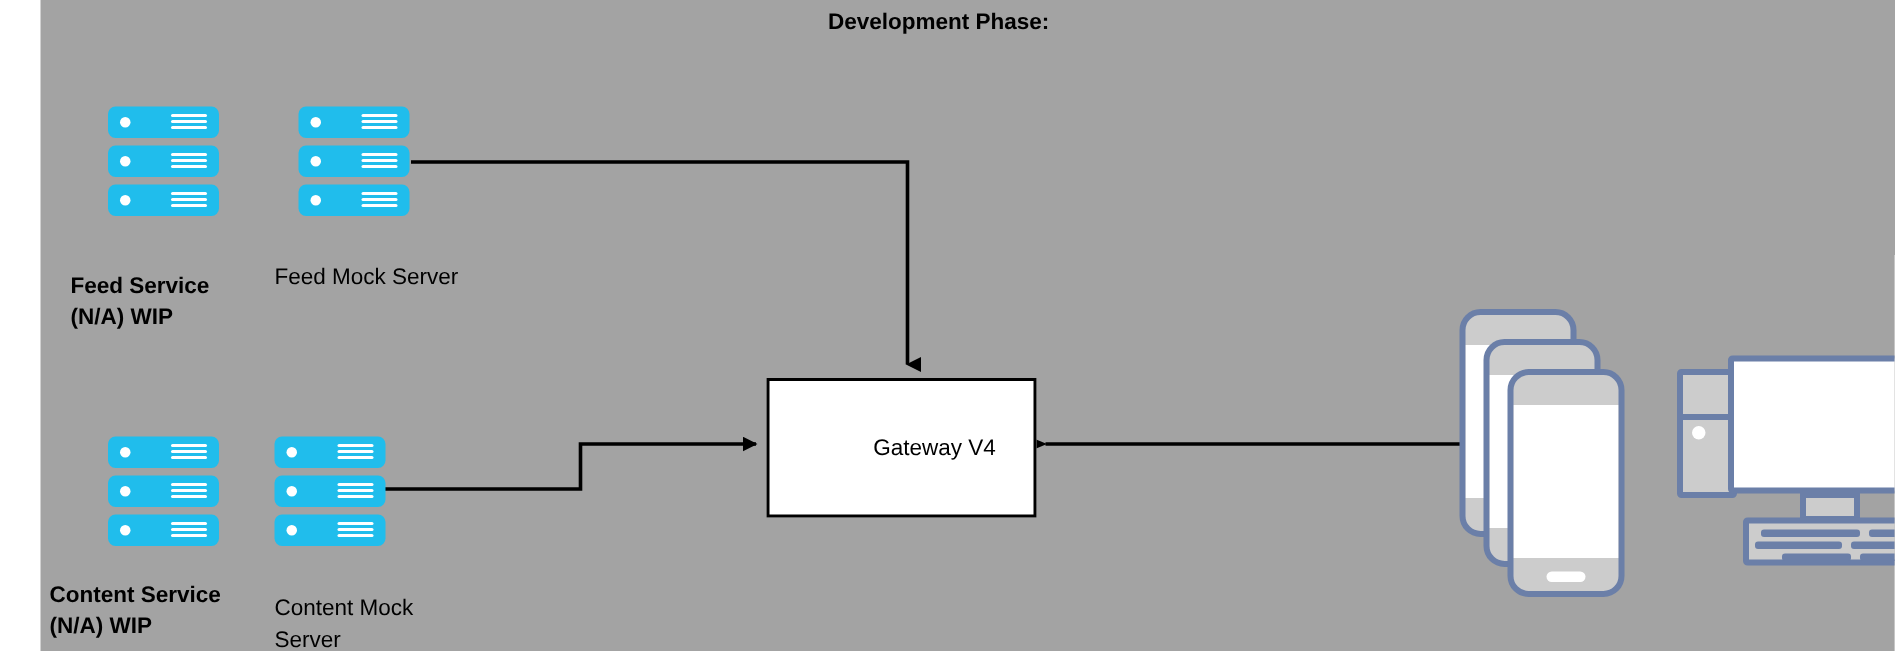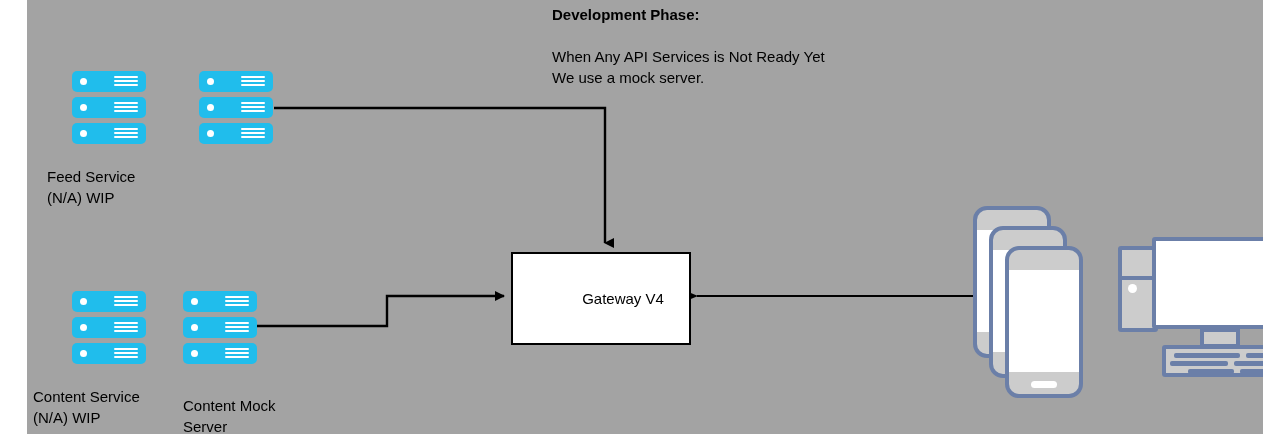--- a/index.html
+++ b/index.html
@@ -204,22 +204,20 @@
 
     <path d="M 247,108 L 578,108 L 578,243" fill="none" stroke="#000000" stroke-width="2.4" marker-end="url(#arrowDown)"></path>
 
     <path d="M 228,326 L 360,326 L 360,296 L 477,296" fill="none" stroke="#000000" stroke-width="2.4" marker-end="url(#arrowRight)"></path>
 
     <path d="M 957,296 L 670,296" fill="none" stroke="#000000" stroke-width="2.2" marker-end="url(#arrowLeft)"></path>
   </svg>
 
   <div class="abs note-title" style="left:525px; top:6px;">Development Phase:</div>
 
-  <div class="abs note-body" style="left:525px; top:46px;">When Any API Services is Not Ready Yet
-We use a mock server.</div>
 
   <div class="abs server-stack" style="left:45px; top:71px;">
     <div class="server-unit u1">
       <span class="server-dot"></span>
       <span class="server-lines">
           <i></i>
           <i></i>
           <i></i>
         </span>
     </div>
@@ -233,21 +231,21 @@
     </div>
     <div class="server-unit u3">
       <span class="server-dot"></span>
       <span class="server-lines">
           <i></i>
           <i></i>
           <i></i>
         </span>
     </div>
   </div>
-  <div class="abs caption" style="left:20px; top:166px;">Feed Service
+  <div class="abs caption" style="left:20px; top:180px;font-weight:bold;">Feed Service
 (N/A) WIP</div>
 
   <div class="abs server-stack" style="left:172px; top:71px;">
     <div class="server-unit u1">
       <span class="server-dot"></span>
       <span class="server-lines">
           <i></i>
           <i></i>
           <i></i>
         </span>
@@ -262,20 +260,21 @@
     </div>
     <div class="server-unit u3">
       <span class="server-dot"></span>
       <span class="server-lines">
           <i></i>
           <i></i>
           <i></i>
         </span>
     </div>
   </div>
+  <div class="abs caption" style="left:156px; top:174px;">Feed Mock Server</div>
 
   <div class="abs server-stack" style="left:45px; top:291px;">
     <div class="server-unit u1">
       <span class="server-dot"></span>
       <span class="server-lines">
           <i></i>
           <i></i>
           <i></i>
         </span>
     </div>
@@ -289,21 +288,21 @@
     </div>
     <div class="server-unit u3">
       <span class="server-dot"></span>
       <span class="server-lines">
           <i></i>
           <i></i>
           <i></i>
         </span>
     </div>
   </div>
-  <div class="abs caption" style="left:6px; top:386px;">Content Service
+  <div class="abs caption" style="left:6px; top:386px;font-weight:bold;">Content Service
 (N/A) WIP</div>
 
   <div class="abs server-stack" style="left:156px; top:291px;">
     <div class="server-unit u1">
       <span class="server-dot"></span>
       <span class="server-lines">
           <i></i>
           <i></i>
           <i></i>
         </span>

